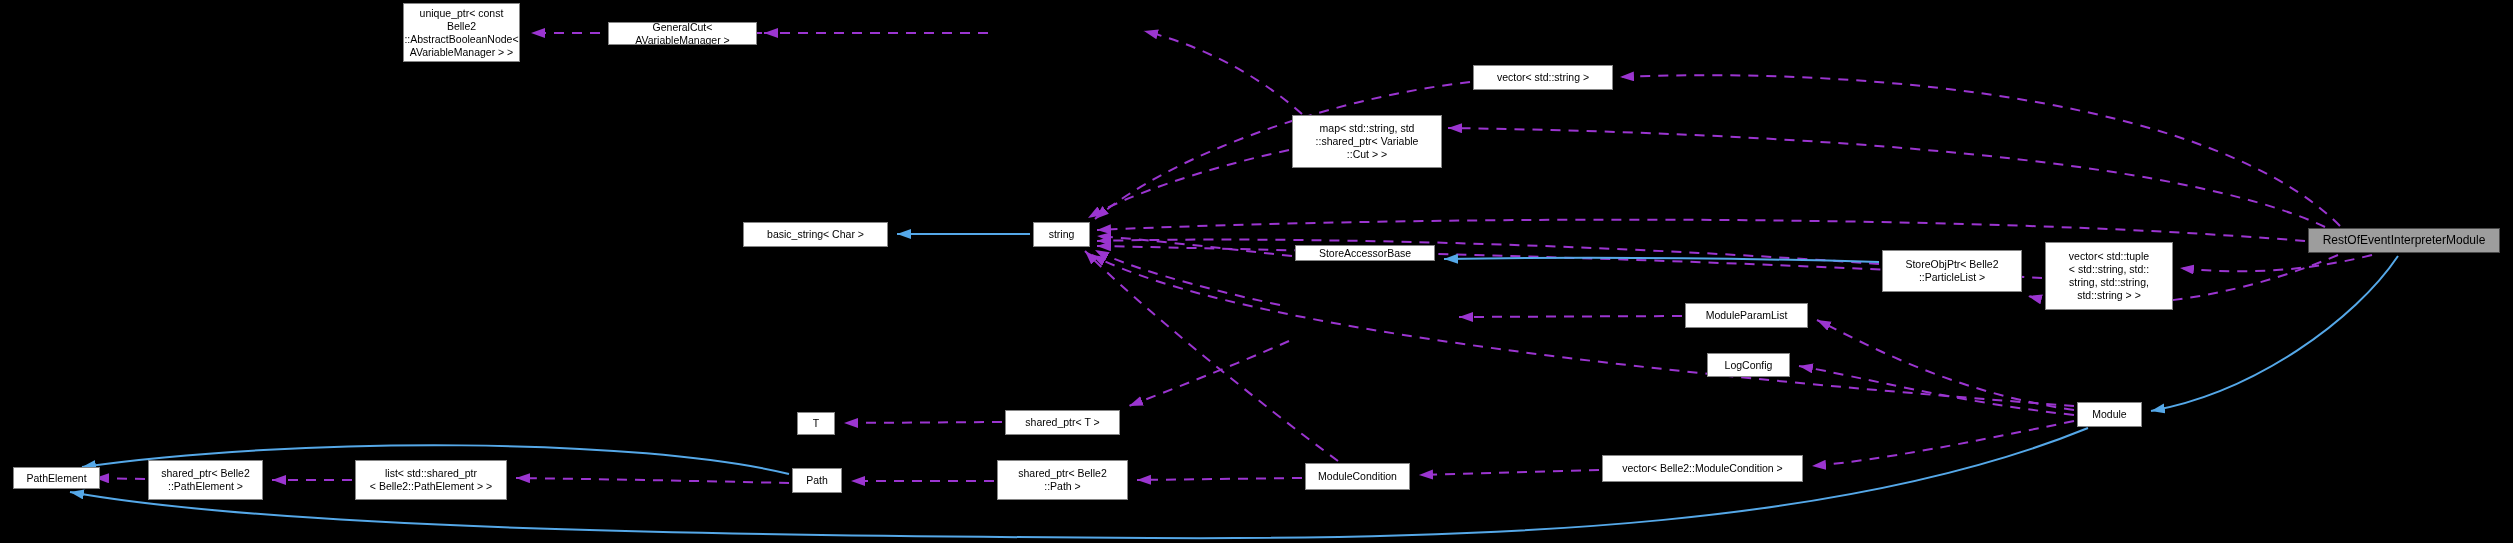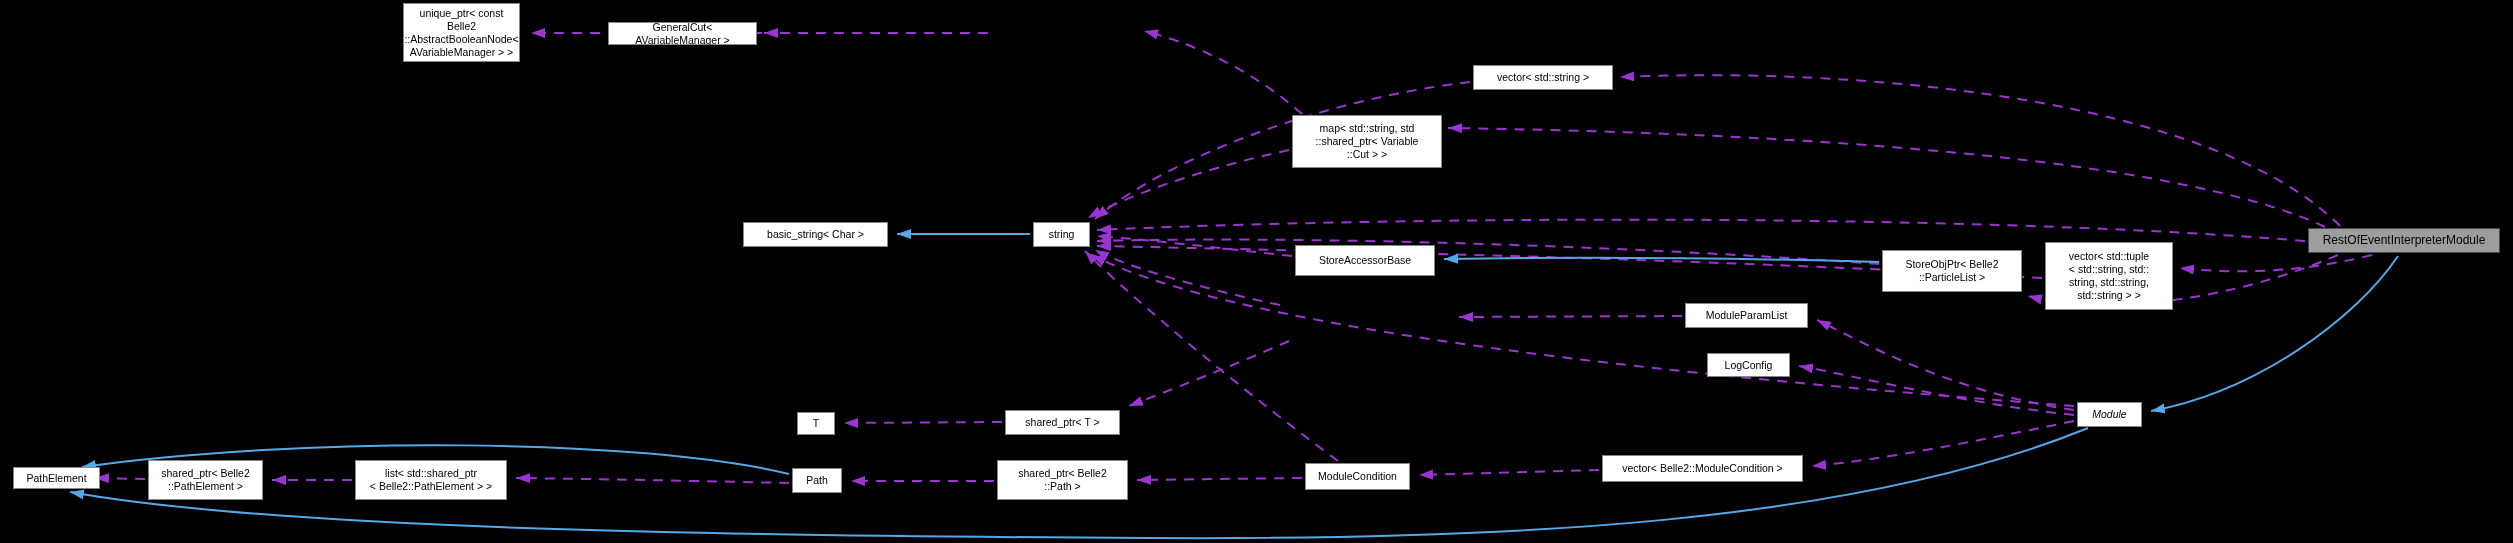--- a/index.html
+++ b/index.html
@@ -82,31 +82,31 @@
 <div class="node" style="left: 403px; top: 3px; width: 117px; height: 59px;">unique_ptr&lt; const Belle2
 ::AbstractBooleanNode&lt;
 AVariableManager &gt; &gt;</div>
     <div class="node" style="left: 608px; top: 22px; width: 149px; height: 23px;">GeneralCut&lt; AVariableManager &gt;</div>
     <div class="node" style="left: 1473px; top: 65px; width: 140px; height: 25px;">vector&lt; std::string &gt;</div>
     <div class="node" style="left: 1292px; top: 115px; width: 150px; height: 53px; text-align: center;">map&lt; std::string, std
 ::shared_ptr&lt; Variable
 ::Cut &gt; &gt;</div>
     <div class="node" style="left: 743px; top: 222px; width: 145px; height: 25px;">basic_string&lt; Char &gt;</div>
     <div class="node" style="left: 1033px; top: 222px; width: 57px; height: 25px;">string</div>
-    <div class="node" style="left: 1295px; top: 245px; width: 140px; height: 31px;">StoreAccessorBase</div>
+    <div class="node" style="left: 1295px; top: 245px; width: 140px; height: 16px;">StoreAccessorBase</div>
     <div class="node" style="left: 1882px; top: 250px; width: 140px; height: 42px;">StoreObjPtr&lt; Belle2
 ::ParticleList &gt;</div>
     <div class="node" style="left: 2045px; top: 242px; width: 128px; height: 68px;">vector&lt; std::tuple
 &lt; std::string, std::
 string, std::string,
 std::string &gt; &gt;</div>
     <div class="node main" style="left: 2308px; top: 228px; width: 192px; height: 25px;">RestOfEventInterpreterModule</div>
     <div class="node" style="left: 1685px; top: 303px; width: 123px; height: 25px;">ModuleParamList</div>
     <div class="node" style="left: 1707px; top: 353px; width: 83px; height: 24px;">LogConfig</div>
-    <div class="node" style="left: 2077px; top: 402px; width: 65px; height: 25px; font-style: italic;">Module</div>
+    <div class="node" style="left: 2077px; top: 402px; width: 65px; height: 25px;">Module</div>
     <div class="node" style="left: 797px; top: 412px; width: 38px; height: 23px;">T</div>
     <div class="node" style="left: 1005px; top: 410px; width: 115px; height: 25px;">shared_ptr&lt; T &gt;</div>
     <div class="node" style="left: 13px; top: 467px; width: 87px; height: 22px;">PathElement</div>
     <div class="node" style="left: 148px; top: 460px; width: 115px; height: 40px;">shared_ptr&lt; Belle2
 ::PathElement &gt;</div>
     <div class="node" style="left: 355px; top: 460px; width: 152px; height: 40px;">list&lt; std::shared_ptr
 &lt; Belle2::PathElement &gt; &gt;</div>
     <div class="node" style="left: 792px; top: 468px; width: 50px; height: 25px;">Path</div>
     <div class="node" style="left: 997px; top: 460px; width: 131px; height: 40px;">shared_ptr&lt; Belle2
 ::Path &gt;</div>

